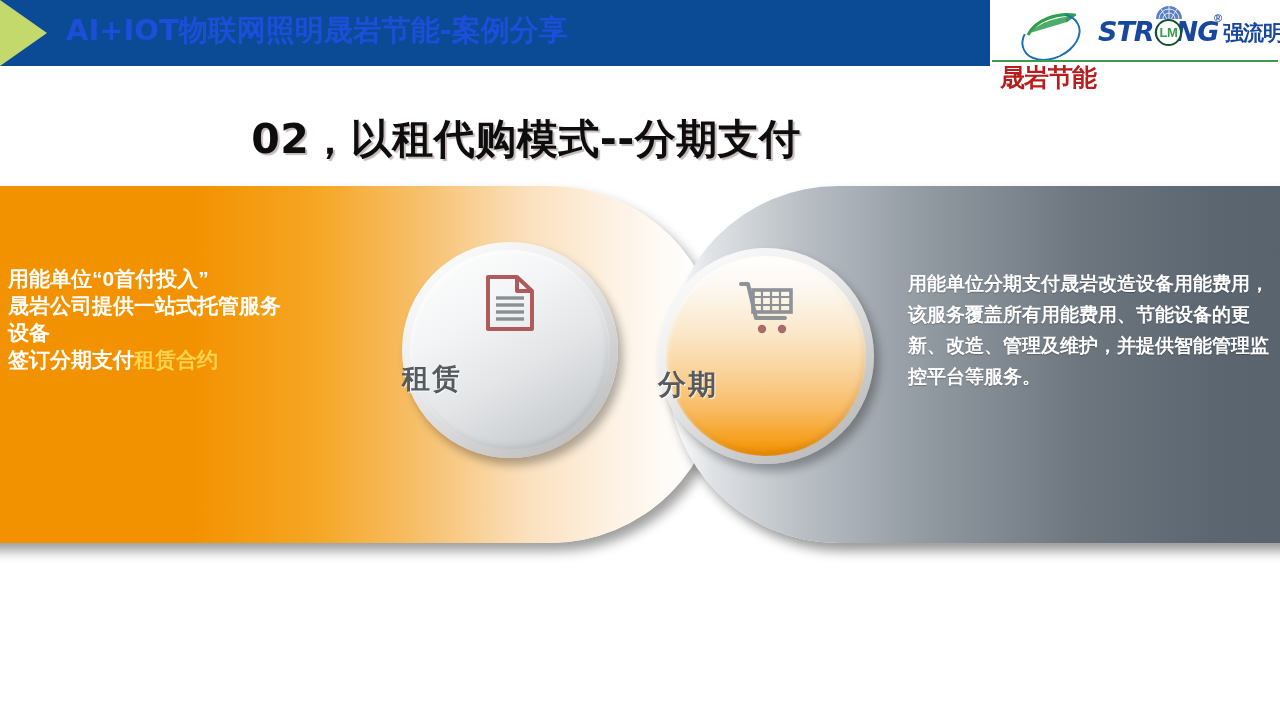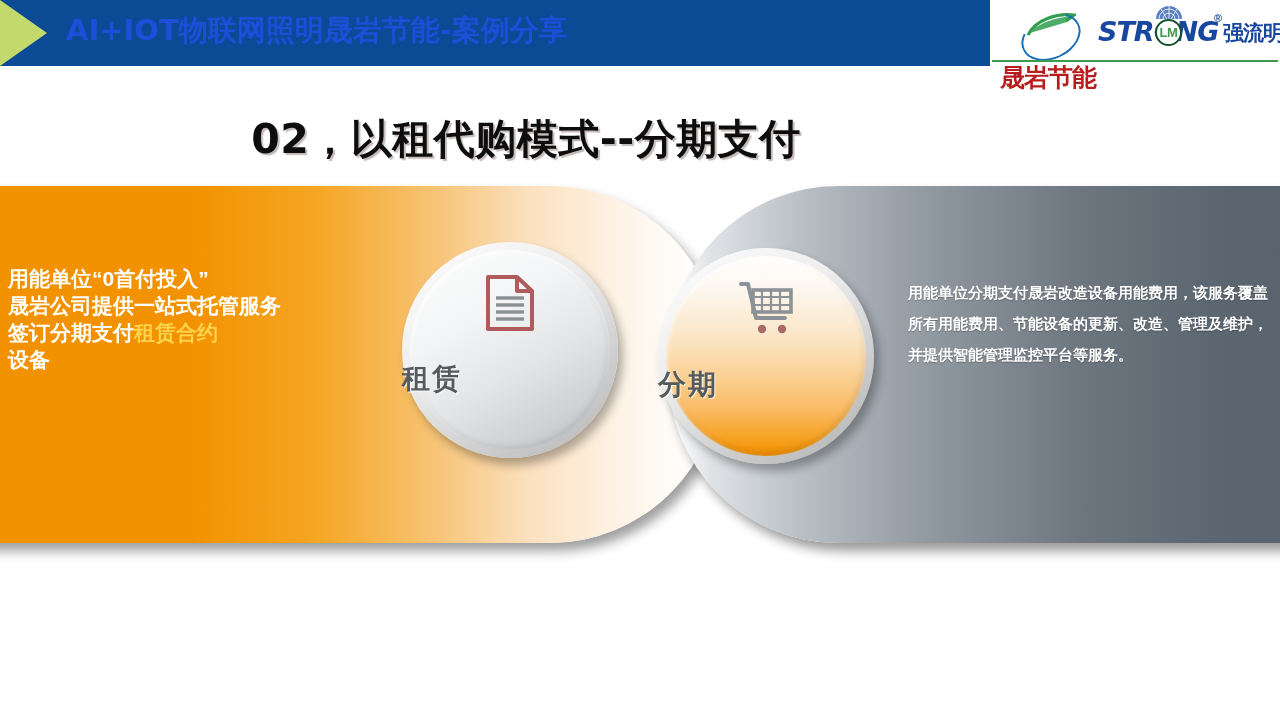--- a/index.html
+++ b/index.html
@@ -256,24 +256,24 @@
     color: #ffffff;
     font-size: 21px;
     font-weight: bold;
     line-height: 27px;
     font-family: Liberation Sans, sans-serif;
   }
   .text-left .hl { color: #ffd34d; }
   .text-right {
     position: absolute;
     left: 908px;
-    top: 278px;
+    top: 268px;
     width: 362px;
     color: #ffffff;
-    font-size: 15px;
+    font-size: 19px;
     font-weight: bold;
     line-height: 31px;
     font-family: "DejaVu Sans", "Liberation Sans", sans-serif;
     text-shadow: 0px 1px 1px rgba(0,0,0,0.25);
   }
 </style>
 </head>
 <body>
 
 <div class="header">
@@ -308,22 +308,22 @@
 </div>
 
 <div class="slide-title">02，以租代购模式--分期支付</div>
 
 <div class="panel-left"></div>
 <div class="panel-right"></div>
 
 <div class="text-left">
   <div><span>用能单位“0首付投入”</span></div>
   <div><span>晟岩公司提供一站式托管服务</span></div>
+  <div><span>设备</span></div>
   <div><span>签订分期支付</span><span class="hl">租赁合约</span></div>
-  <div><span>设备</span></div>
 </div>
 
 <div class="text-right">用能单位分期支付晟岩改造设备用能费用，该服务覆盖所有用能费用、节能设备的更新、改造、管理及维护，并提供智能管理监控平台等服务。</div>
 
 <div class="circle-wrap" style="left:402px; top:242px; width:216px; height:216px;">
   <div class="circle-ring circle-ring-left"></div>
   <div class="circle-face-left"></div>
   <div class="circle-icon" style="top:32px;">
     <svg width="50" height="58" viewBox="0 0 50 58">
       <path d="M3 3 H32 L47 17 V55 H3 Z" fill="none" stroke="#b05b5b" stroke-width="4" stroke-linejoin="round"></path>

